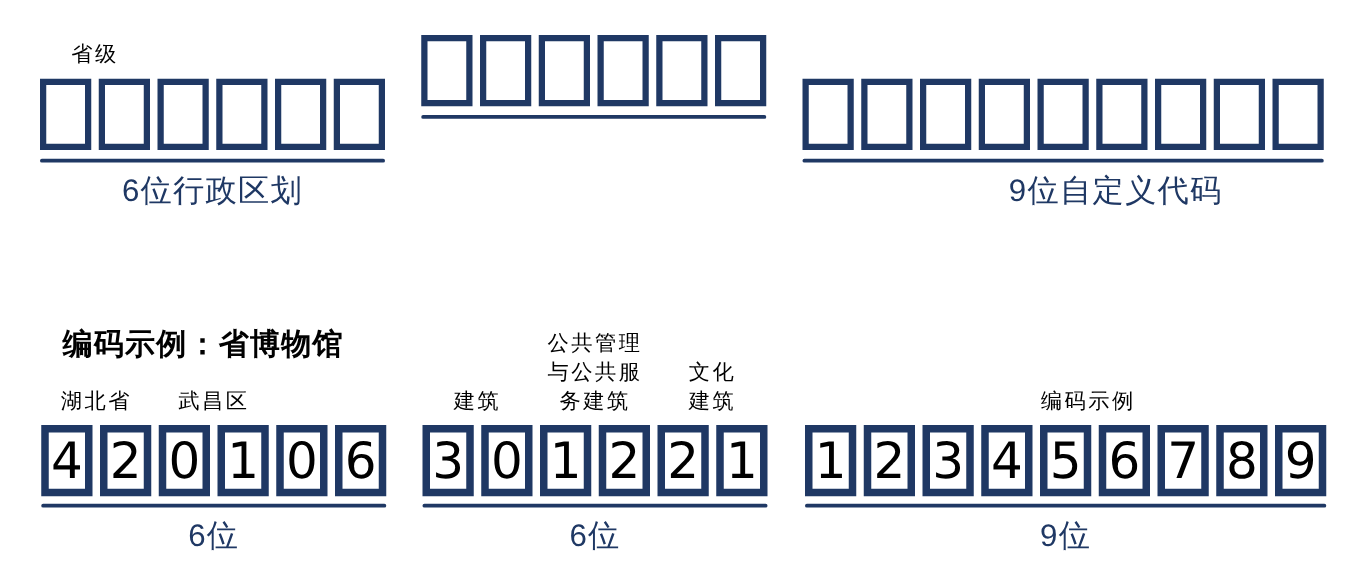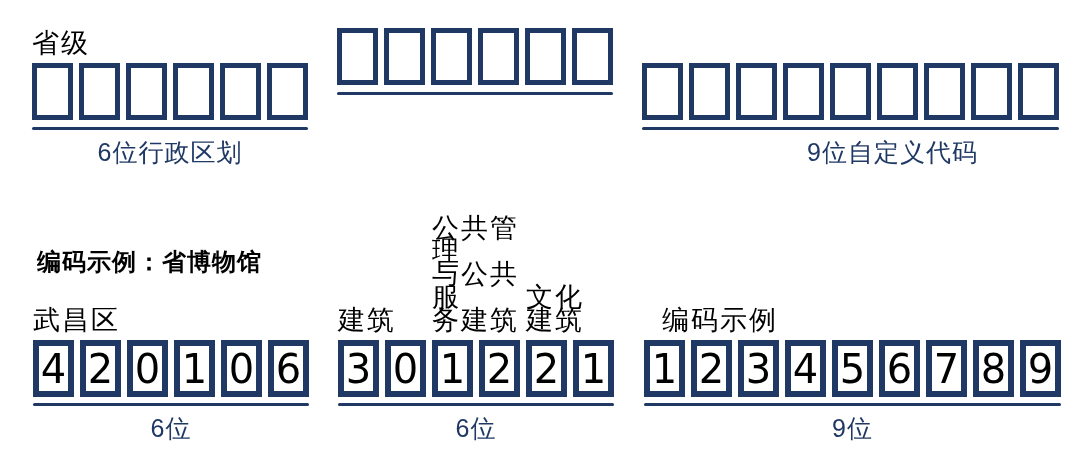--- a/index.html
+++ b/index.html
@@ -18,21 +18,21 @@
   .row-bottom .g1{left:33px;} .row-bottom .g2{left:338px;} .row-bottom .g3{left:644px;}
 
   
   .labels{
     display:flex;gap:6px;align-items:flex-end;justify-content:flex-start;
     box-sizing:border-box;padding-bottom:8px;
   }
   .row-top .labels{height:35px;}
   .row-bottom .labels{height:80px;}
   .label{
-    text-align:left;font-size:27px;line-height:23px;color:var(--ink);
+    text-align:center;font-size:17px;line-height:23px;color:var(--ink);
     white-space:pre-line;letter-spacing:2px;
   }
   .label.span{width:88px;}
   .label.full{flex:1;}
   .row-bottom .g3 .label{transform:translateX(18px);}
 
   
   .boxes{display:flex;gap:6px;}
   .box{
     width:41px;height:57px;box-sizing:border-box;background:#ffffff;
@@ -47,21 +47,21 @@
   .row-top .underline{margin-top:7px;}
   .row-bottom .underline{margin-top:6px;}
 
   .caption{
     margin-top:6px;text-align:center;
     font-size:25px;font-weight:normal;color:var(--navy);letter-spacing:1px;
   }
   .row-top .g3 .caption{transform:translateX(42px);}
 
   .example-heading{
-    position:absolute;left:37px;top:246px;margin:0;
+    position:absolute;left:37px;top:246px;margin:13px;
     font-size:24px;font-weight:bold;color:var(--ink);letter-spacing:1px;
   }
 </style>
 </head>
 <body>
 
 <div class="canvas">
 
   <section class="row row-top">
     <div class="group g1">
@@ -106,20 +106,21 @@
         <div class="underline"></div>
         <div class="caption">9位自定义代码</div>
       </div>
   </section>
 
   <h2 class="example-heading">编码示例：省博物馆</h2>
 
   <section class="row row-bottom">
     <div class="group g1">
         <div class="labels">
+          <div class="label span">湖北省</div>
           <div class="label span">武昌区</div>
         </div>
         <div class="boxes">
           <div class="box">4</div>
           <div class="box">2</div>
           <div class="box">0</div>
           <div class="box">1</div>
           <div class="box">0</div>
           <div class="box">6</div>
         </div>

